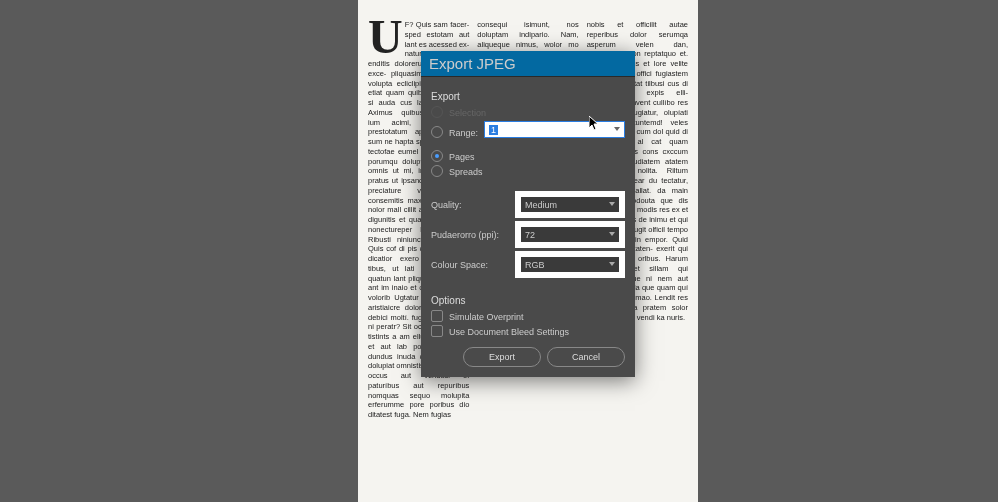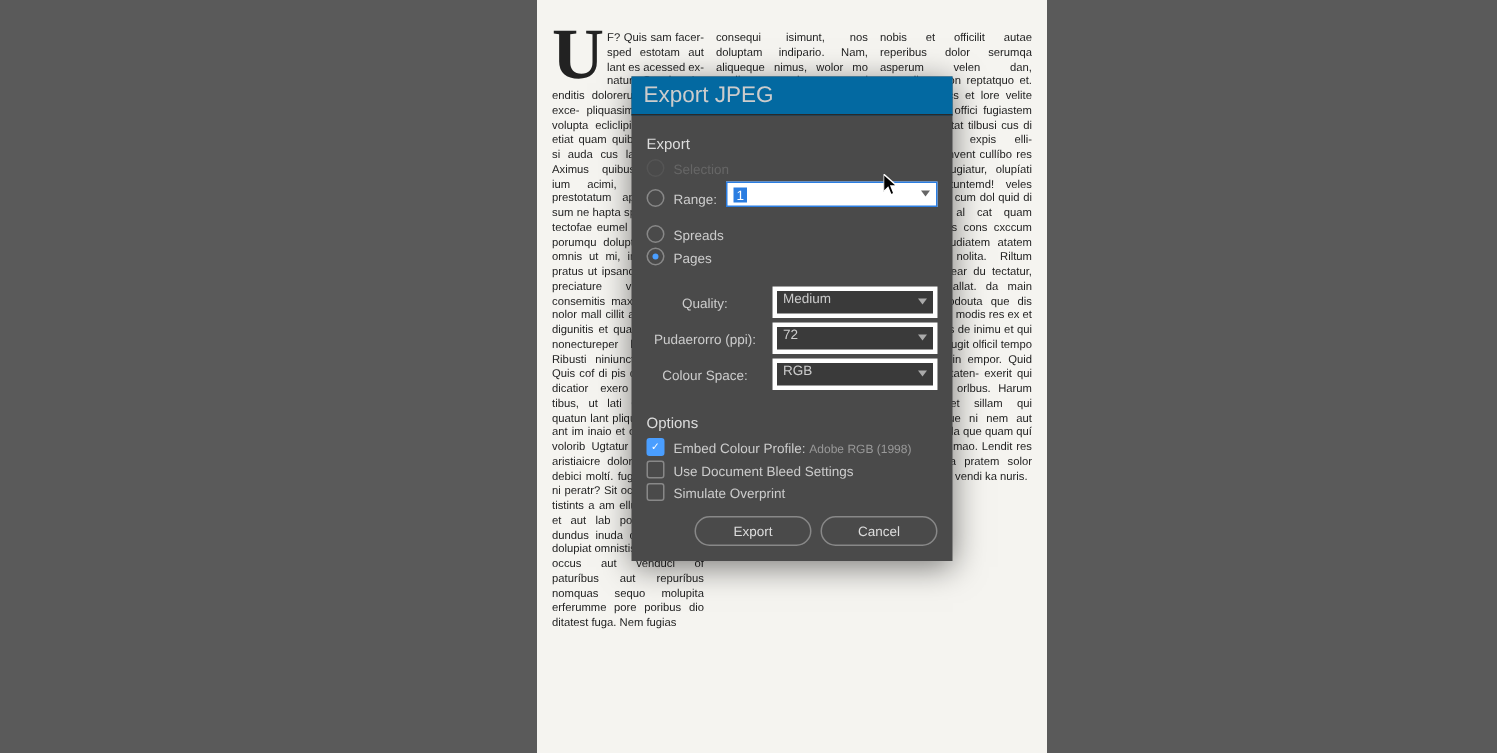--- a/index.html
+++ b/index.html
@@ -14,22 +14,22 @@
 .row{display:flex;align-items:flex-end;margin:3px 0;gap:6px}
 .radio,.check{width:10px;height:10px;border:1px solid #888;border-radius:50%;flex-shrink:0;display:inline-flex;align-items:center;justify-content:center}
 .radio.sel::after{content:"";width:4px;height:4px;background:#4a9eff;border-radius:50%}
 .check{border-radius:2px}
 .check.sel{background:#4a9eff;border-color:#4a9eff}
 .check.sel::after{content:"✓";color:#fff;font-size:7px;line-height:1}
 .radio.disabled{border-color:#555}
 .lbl{font-size:9px;color:#ccc}
 .lbl.disabled{color:#666}
 .field-row{display:flex;align-items:center;margin:3px 0}
-.field-lbl{width:78px;text-align:center;padding-right:6px;font-size:9px;color:#ccc}
-.select{flex:1;height:15px;background:#3a3a3a;border:3px solid #ffffff;color:#ccc;font-size:9px;padding:0 14px 0 4px;position:relative;display:flex;align-items:flex-start}
+.field-lbl{width:78px;text-align:left;padding-right:6px;font-size:9px;color:#ccc}
+.select{flex:1;height:15px;background:#3a3a3a;border:6px solid #ffffff;color:#ccc;font-size:9px;padding:0 14px 0 4px;position:relative;display:flex;align-items:center}
 .select::after{content:"";position:absolute;right:4px;top:5px;border-left:3px solid transparent;border-right:3px solid transparent;border-top:4px solid #aaa}
 .range-input{flex:1;height:15px;background:#fff;border:1px solid #2a7de1;color:#000;font-size:9px;padding:0 14px 0 4px;position:relative;display:flex;align-items:center}
 .range-input::after{content:"";position:absolute;right:4px;top:5px;border-left:3px solid transparent;border-right:3px solid transparent;border-top:4px solid #666}
 .range-input span{background:#2a7de1;color:#fff;padding:0 2px}
 .profile-text{font-size:8px;color:#999}
 .btn-row{display:flex;justify-content:flex-end;gap:6px;margin-top:10px}
 .btn{height:18px;min-width:52px;border:1px solid #888;border-radius:10px;background:#4a4a4a;color:#ddd;font-size:9px;display:flex;align-items:center;justify-content:center;padding:0 12px}
 .cursor{position:absolute;left:589px;top:116px;width:0;height:0;pointer-events:none}
 .cursor svg{position:absolute;left:0;top:0}
 </style>
@@ -58,26 +58,26 @@
     </div>
     <div class="row">
       <span class="radio"></span>
       <span class="lbl">Range:</span>
       <div class="range-input">
           <span>1</span>
         </div>
     </div>
     <div style="height:6px"></div>
     <div class="row">
+      <span class="radio sel"></span>
+      <span class="lbl">Pages</span>
+    </div>
+    <div class="row">
       <span class="radio"></span>
       <span class="lbl">Spreads</span>
-    </div>
-    <div class="row">
-      <span class="radio sel"></span>
-      <span class="lbl">Pages</span>
     </div>
 
     <div style="height:8px"></div>
     <div class="field-row">
       <div class="field-lbl">Quality:</div>
       <div class="select">
           <span>Medium</span>
         </div>
     </div>
     <div class="field-row">
@@ -89,30 +89,26 @@
     <div class="field-row">
       <div class="field-lbl">Colour Space:</div>
       <div class="select">
           <span>RGB</span>
         </div>
     </div>
 
     <div style="height:8px"></div>
     <div class="section-hdr">Options</div>
     <div class="row">
-      <span class="check sel"></span>
-      <span class="lbl"><span>Embed Colour Profile:</span> <span class="profile-text">Adobe RGB (1998)</span></span>
+      <span class="check"></span>
+      <span class="lbl">Simulate Overprint</span>
     </div>
     <div class="row">
       <span class="check"></span>
       <span class="lbl">Use Document Bleed Settings</span>
-    </div>
-    <div class="row">
-      <span class="check"></span>
-      <span class="lbl">Simulate Overprint</span>
     </div>
 
     <div class="btn-row">
       <div class="btn">Export</div>
       <div class="btn">Cancel</div>
     </div>
   </div>
 </div>
 
 <div class="cursor">

